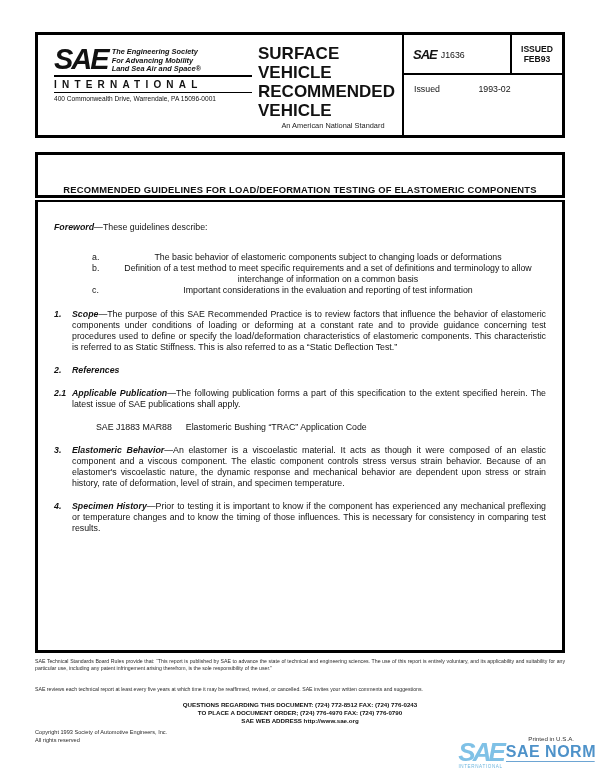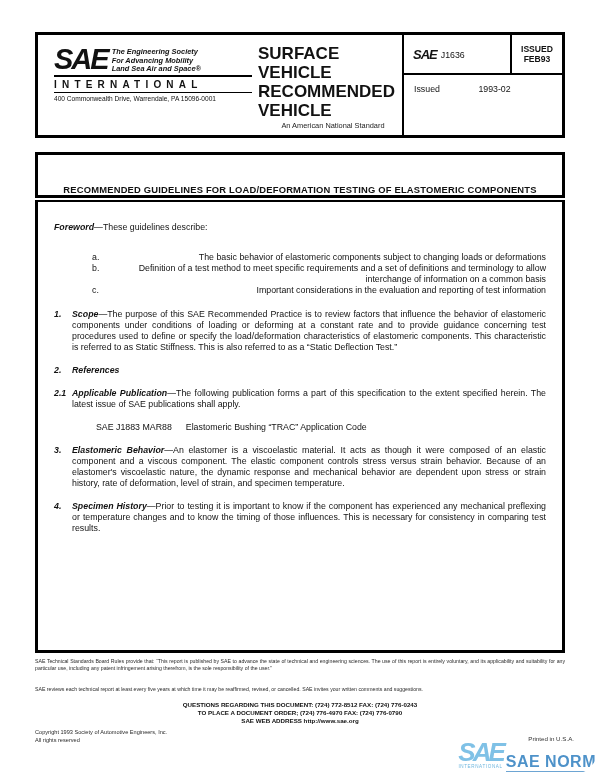--- a/index.html
+++ b/index.html
@@ -45,21 +45,21 @@
   .content-box{
     position:absolute;left:35px;top:200px;width:530px;height:453px;
     border:3px solid #000;border-top-width:2px;box-sizing:border-box;background:#fff;
     padding:20px 16px 0 16px;font-size:8.8px;line-height:11px;
   }
   .bi{font-weight:bold;font-style:italic;}
   .fw{margin:0 0 19px 0;}
   .list{margin:0 0 13px 38px;}
   .li{display:flex;}
   .li-letter{width:18px;flex:none;}
-  .li-text{flex:1;text-align:right;}
+  .li-text{flex:1;text-align:center;}
   .sec{display:flex;margin-bottom:12px;}
   .sec-num{width:18px;flex:none;font-weight:bold;font-style:italic;}
   .sec-num.plain{font-weight:normal;font-style:normal;width:30px;}
   .sec-body{flex:1;text-align:justify;}
   .sec-head{font-weight:bold;font-style:italic;}
   .sec-head-caps{font-variant:small-caps;}
   .gap-l{margin-left:10px;}
   .ref-line{margin:0 0 12px 42px;}
   .ref-title{margin-left:14px;}
 
@@ -68,21 +68,21 @@
   .fp1{top:658px;}
   .fp2{top:686px;}
   .contact{position:absolute;left:0;top:701px;width:600px;text-align:center;font-weight:bold;font-size:6.2px;line-height:8px;color:#111;}
   .copyright{position:absolute;left:35px;top:729px;font-size:5.6px;line-height:7.5px;color:#2a2a2a;}
   .printed{position:absolute;right:26px;top:735px;font-size:6.2px;color:#333;z-index:2;}
 
   .watermark{position:absolute;right:4px;top:741px;display:flex;align-items:flex-start;z-index:1;}
   .wm-left{text-align:center;margin-right:3px;}
   .wm-sae{color:#7fc1e6;font-size:26px;font-weight:bold;font-style:italic;letter-spacing:-3px;line-height:22px;display:block;}
   .wm-intl{color:#6fb6de;font-size:4.6px;letter-spacing:0.6px;margin-top:1px;}
-  .wm-right{padding-top:3px;margin-top:10px;}
+  .wm-right{padding-top:3px;}
   .wm-norm{color:#2f7fc0;font-size:16px;font-weight:bold;letter-spacing:0.5px;line-height:15px;opacity:0.85;}
   .wm-rule{border-top:1px solid #2f7fc0;margin-top:2px;opacity:0.7;}
 </style>
 </head>
 <body>
 
 <div class="page">
 
   <div class="header-box">
     <div class="header-left">

